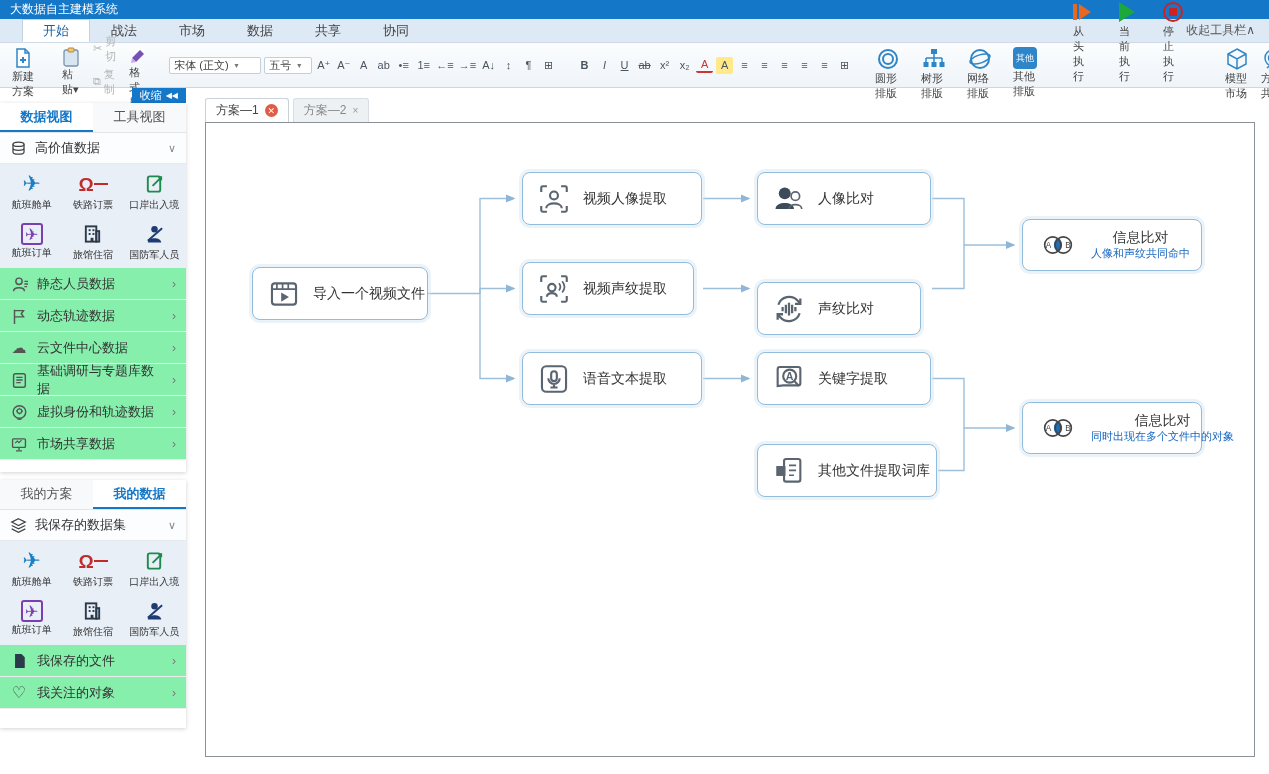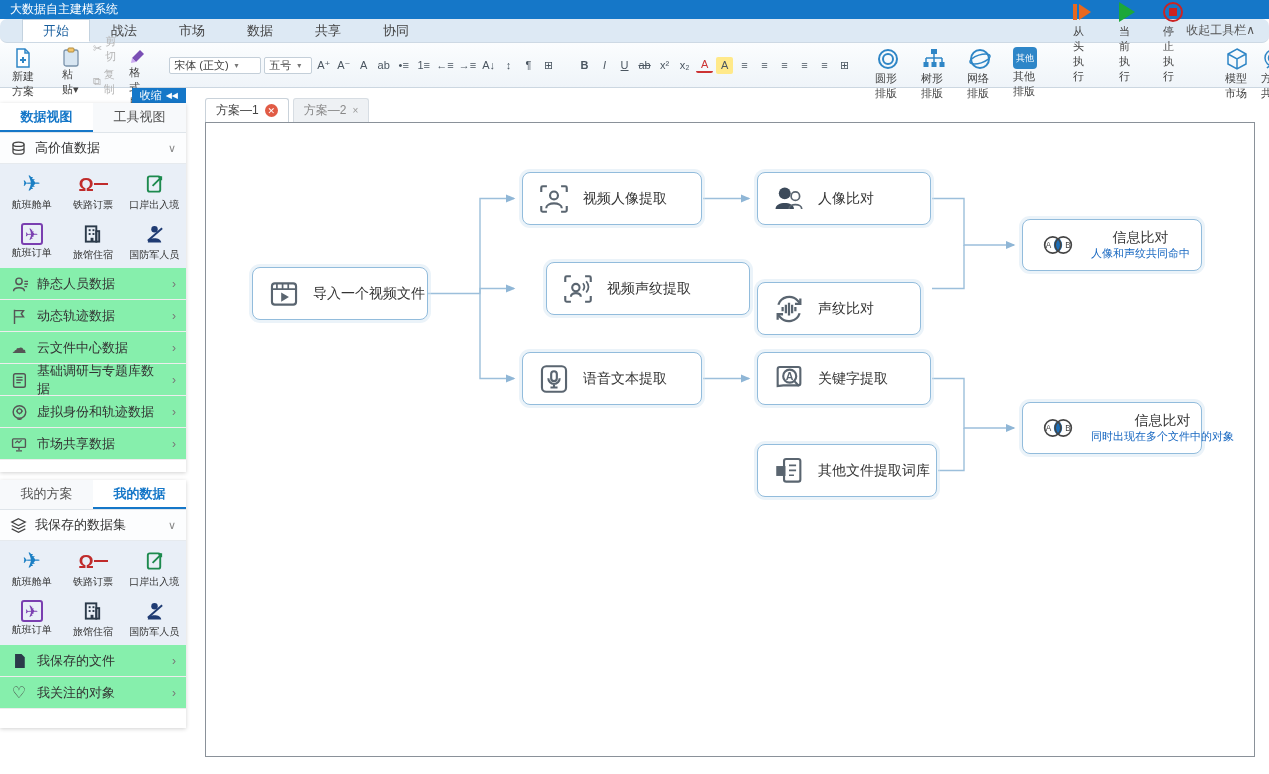--- a/index.html
+++ b/index.html
@@ -10,21 +10,21 @@
   .titlebar { position:absolute; left:0; top:0; width:1269px; height:19px;
     background:#1577c8; color:#fff; display:flex; align-items:center; font-size:12px; }
   .titlebar .t-title { padding-left:10px; }
   .titlebar .t-right { margin-left:auto; display:flex; align-items:center; height:100%; }
   .badge-login { background:#e8552d; color:#fff; height:100%; display:flex; align-items:center;
     padding:0 14px; font-size:12px; }
   .t-clock { display:flex; align-items:center; gap:5px; padding:0 12px; }
 
   
   .ribbon-tabs { position:absolute; left:0; top:19px; width:1269px; height:24px;
-    background:#dde9f4; border-bottom:1px solid #cdd9e4; display:flex; align-items:flex-end;border-radius:7px; }
+    background:#dde9f4; border-bottom:1px solid #cdd9e4; display:flex; align-items:flex-end; }
   .rtab { height:23px; padding:0 20px; display:flex; align-items:center; font-size:13px;
     color:#444; border:1px solid transparent; cursor:default; }
   .rtab.first { margin-left:22px; }
   .rtab.active { background:#fff; border:1px solid #c3d2df; border-bottom-color:#fff; color:#1a5f9e; }
   .rtabs-right { margin-left:auto; font-size:12px; color:#555; padding:0 14px 3px 0; }
 
   
   .toolbar { position:absolute; left:0; top:43px; width:1269px; height:45px;
     background:linear-gradient(#fbfdfe,#eff4f9); border-bottom:1px solid #ccd7e1;
     display:flex; align-items:stretch; }
@@ -622,21 +622,21 @@
         <svg width="34" height="34" viewBox="0 0 24 24">
             <circle cx="9" cy="8" r="4.2" fill="#3c4a5a"></circle>
             <path d="M2.5 19 c0-5.5 13-5.5 13 0 z" fill="#3c4a5a"></path>
             <circle cx="16.5" cy="10" r="3" fill="#fff" stroke="#5a6570" stroke-width="1.2"></circle>
             <path d="M12 19 c0-4 9-4 9 0" fill="none" stroke="#5a6570" stroke-width="1.2"></path>
           </svg>
       </span>
       <span class="nlab">人像比对</span>
     </div>
 
-    <div class="node" style="left:316px;top:139px;width:204px;margin-left:24px;">
+    <div class="node" style="left:316px;top:139px;width:172px;">
       <span class="nic">
         <svg width="34" height="34" viewBox="0 0 24 24" fill="none" stroke="#5a6570" stroke-width="1.5">
             <path d="M3 7 V4 a1 1 0 0 1 1-1 h3 M17 3 h3 a1 1 0 0 1 1 1 v3 M21 17 v3 a1 1 0 0 1-1 1 h-3 M7 21 H4 a1 1 0 0 1-1-1 v-3"></path>
             <circle cx="10.5" cy="11" r="2.6"></circle>
             <path d="M7 17.5 c0-3.5 7-3.5 7 0"></path>
             <path d="M15.5 8 q2 2.5 0 5" stroke-width="1.2"></path>
             <path d="M17.8 6.5 q3.2 4 0 8" stroke-width="1.2"></path>
           </svg>
       </span>
       <span class="nlab">视频声纹提取</span>

